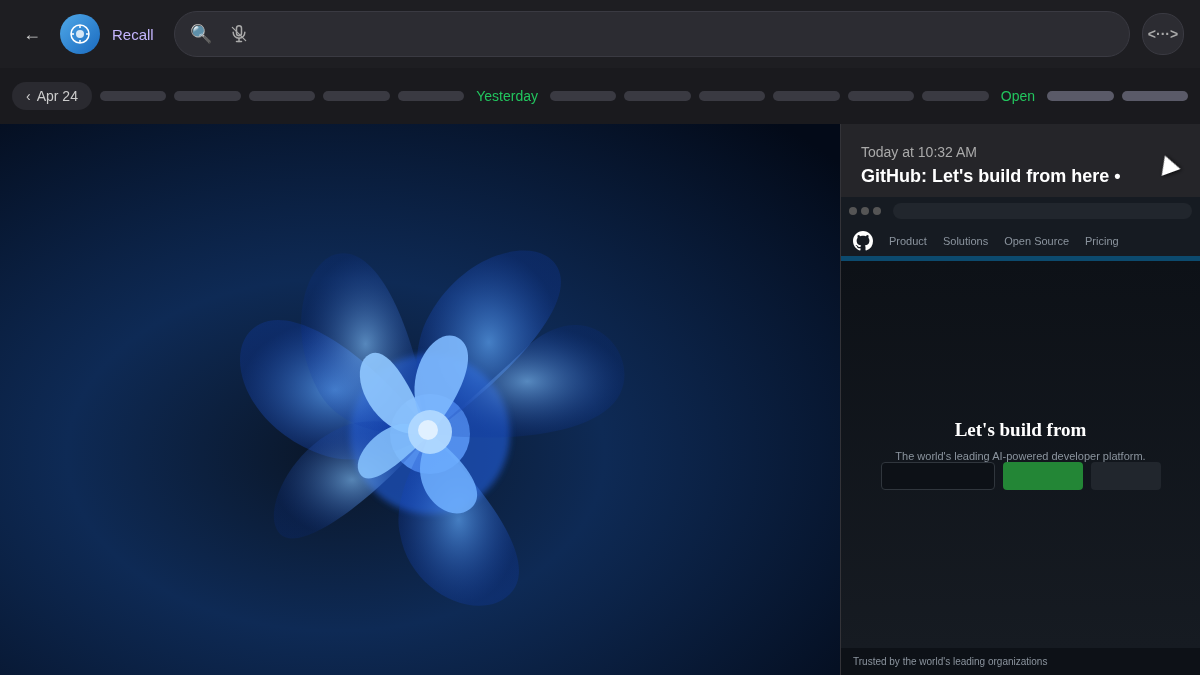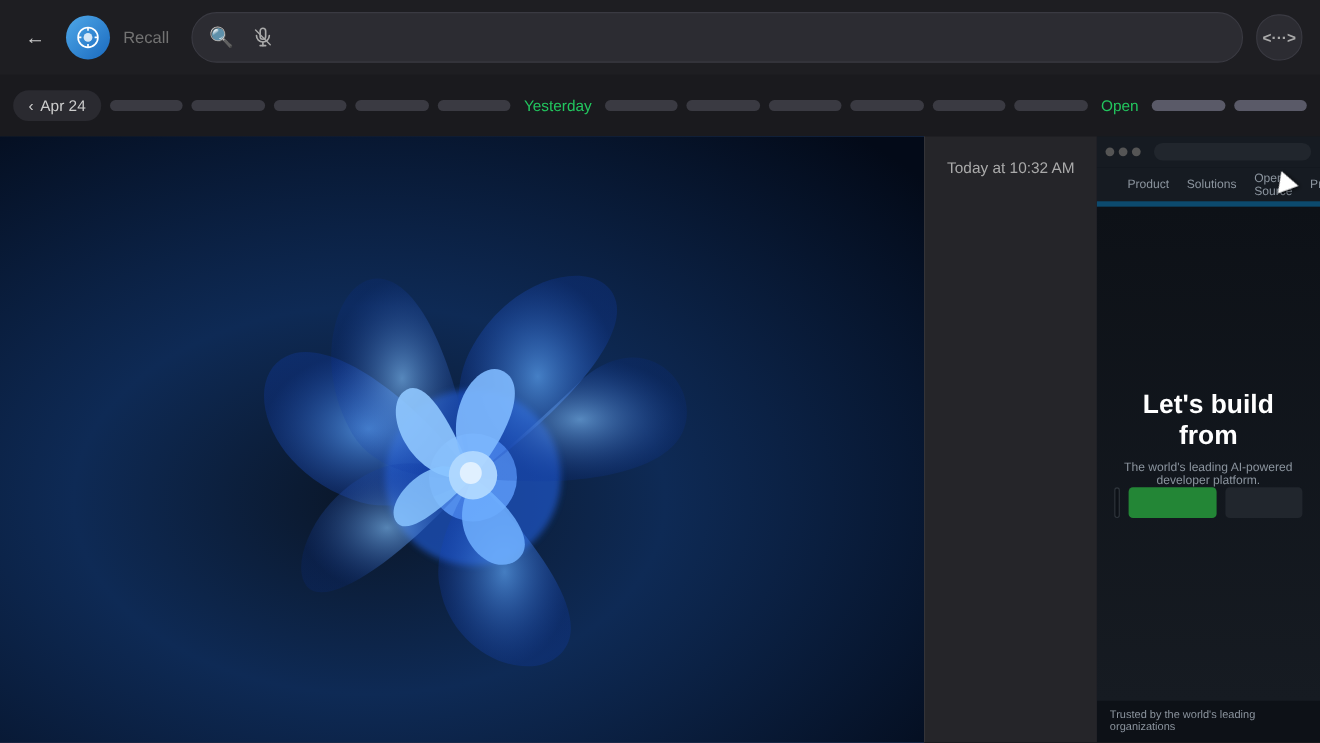--- a/index.html
+++ b/index.html
@@ -47,21 +47,21 @@
       justify-content: center;
       flex-shrink: 0;
     }
 
     .app-icon svg {
       width: 24px;
       height: 24px;
     }
 
     .app-title {
-      color: #737373;
+      color: #c4b5fd;
       font-size: 15px;
       font-weight: 400;
       margin-right: 8px;
       white-space: nowrap;
     }
 
     .search-bar {
       flex: 1;
       display: flex;
       align-items: center;
@@ -178,21 +178,21 @@
       background: linear-gradient(160deg, #0a1628 0%, #0d2142 20%, #0e3060 40%, #1040a0 60%, #2060d0 80%, #1050b8 100%);
       position: relative;
       overflow: hidden;
     }
 
     
     .snapshot-panel {
       width: 360px;
       background: #252529;
       display: flex;
-      flex-direction: row;
+      flex-direction: column;
       overflow: hidden;
       border-left: 1px solid #333338;
     }
 
     .snapshot-header {
       padding: 20px 20px 10px 20px;
     }
 
     .snapshot-time {
       color: #aaaaaa;
@@ -262,25 +262,26 @@
       display: flex;
       flex-direction: column;
       align-items: center;
       justify-content: center;
       padding: 16px;
       background: linear-gradient(180deg, #0d1117 0%, #161b22 100%);
     }
 
     .github-hero-title {
       color: #ffffff;
-      font-size: 24px;
+      font-size: 19px;
       font-weight: 700;
       text-align: center;
       line-height: 1.2;
       margin-bottom: 8px;
+      font-family: Liberation Serif, serif;
     }
 
     .github-hero-sub {
       color: #8b949e;
       font-size: 11px;
       text-align: center;
     }
 
     .github-cta-row {
       display: flex;
@@ -453,20 +454,21 @@
       <path d="M430,310 C400,340 370,365 360,350 C350,335 375,305 400,300 C415,298 430,310 430,310Z" fill="#88c4ff" opacity="0.85"></path>
 
       <ellipse cx="430" cy="308" rx="22" ry="22" fill="#b0d8ff" opacity="0.95"></ellipse>
       <ellipse cx="428" cy="306" rx="10" ry="10" fill="#e0f0ff" opacity="1"></ellipse>
     </svg>
   </div>
 
   <div class="snapshot-panel">
     <div class="snapshot-header">
       <div class="snapshot-time">Today at 10:32 AM</div>
+      <div class="snapshot-title">GitHub: Let's build from here •</div>
     </div>
 
     <div class="snapshot-preview">
 
       <div class="github-preview">
         <div class="github-topbar">
           <div class="github-dot"></div>
           <div class="github-dot"></div>
           <div class="github-dot"></div>
           <div style="flex:1; height:16px; background:#21262d; border-radius:8px; margin-left:8px;"></div>

